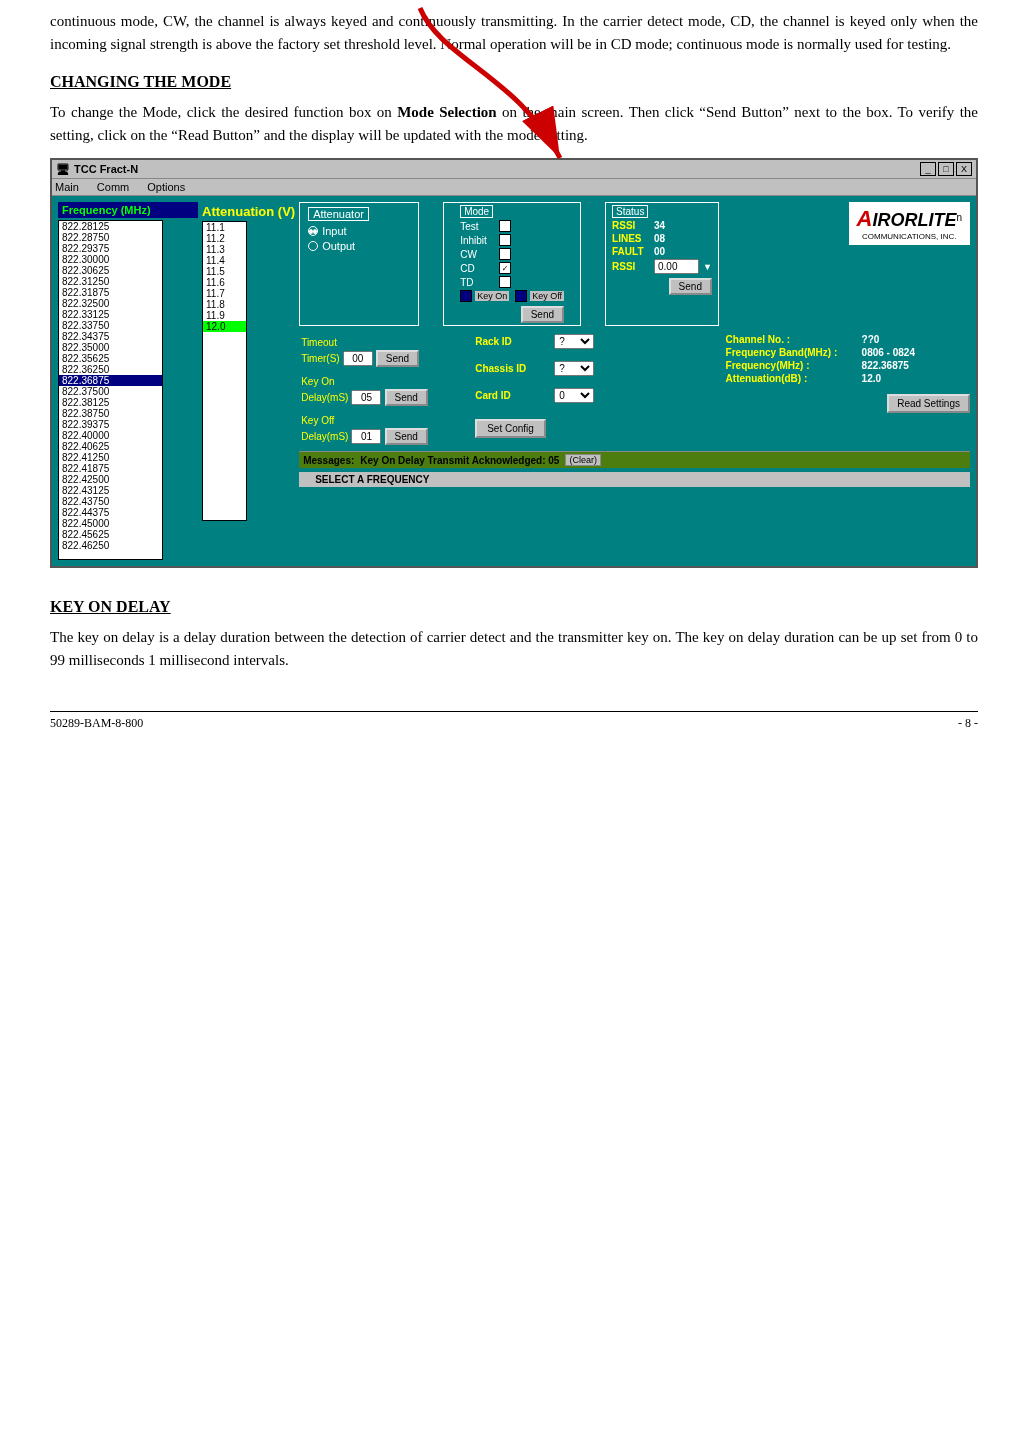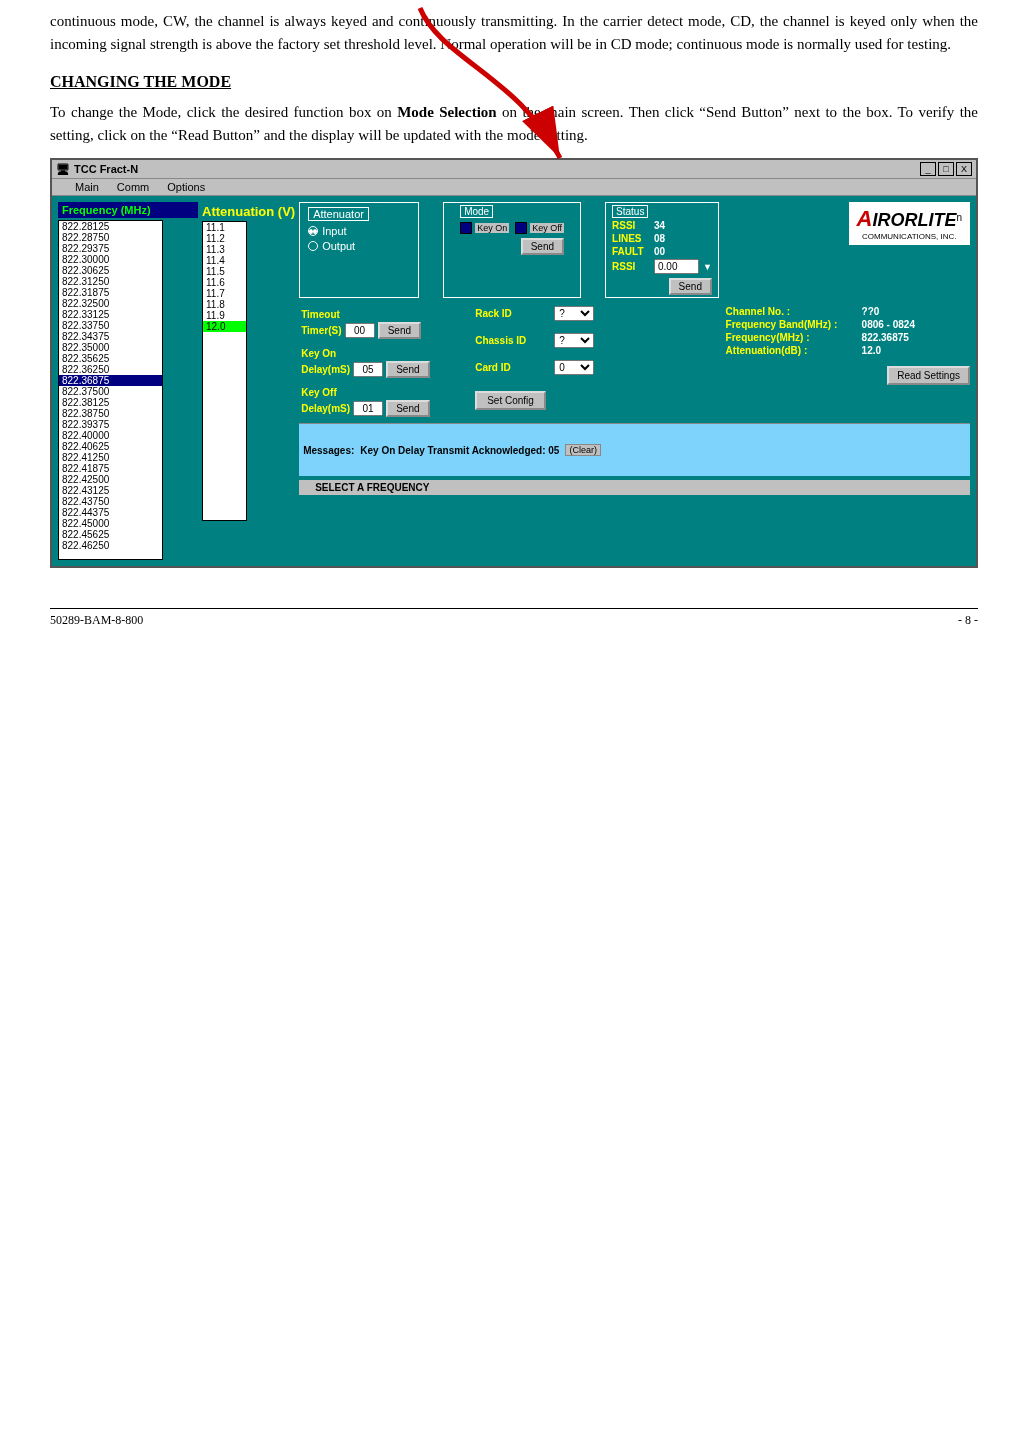--- a/index.html
+++ b/index.html
@@ -60,21 +60,21 @@
       border: 1px solid #000;
       font-size: 9px;
       display: flex;
       align-items: center;
       justify-content: center;
       cursor: pointer;
     }
     .menu-bar {
       background: #c0c0c0;
       border-bottom: 1px solid #888;
-      padding: 1px 20px;
+      padding: 1px 0;
       display: flex;
       gap: 12px;
       font-size: 11px;
     }
     .menu-item {
       cursor: pointer;
       padding: 1px 3px;
     }
     .app-content {
       background: #008080;
@@ -329,21 +329,21 @@
       gap: 4px;
       min-width: 170px;
     }
     .timeout-box {
       background: #008080;
       padding: 2px;
     }
     .config-label {
       color: #ffff00;
       font-size: 10px;
-      font-weight: bold;
+      font-weight: normal;
     }
     .config-input {
       width: 30px;
       font-size: 10px;
       padding: 0 2px;
       text-align: center;
     }
     .key-delay-box {
       background: #008080;
       padding: 2px;
@@ -398,23 +398,23 @@
     .set-config-btn {
       background: #c0c0c0;
       border: 2px outset #ddd;
       padding: 2px 10px;
       font-size: 10px;
       cursor: pointer;
       margin-top: 4px;
     }
     
     .messages-bar {
-      background: #7dd3fc;
+      background: #4d7c0f;
       border-top: 1px solid #888;
-      padding: 20px 4px;
+      padding: 2px 4px;
       font-size: 10px;
       display: flex;
       gap: 6px;
       align-items: center;
     }
     .messages-label {
       font-weight: bold;
       font-size: 10px;
     }
     .messages-text {
@@ -572,20 +572,42 @@
                 <span class="radio-label">Input</span>
               </div>
               <div class="radio-row">
                 <div class="radio-circle"></div>
                 <span class="radio-label">Output</span>
               </div>
             </div>
 
             <div class="mode-box">
               <div class="mode-title">Mode</div>
+              <div id="mode-items">
+                  <div class="mode-row">
+                    <span class="mode-label">Test</span>
+                    <div class="mode-checkbox"></div>
+                  </div>
+                  <div class="mode-row">
+                    <span class="mode-label">Inhibit</span>
+                    <div class="mode-checkbox"></div>
+                  </div>
+                  <div class="mode-row">
+                    <span class="mode-label">CW</span>
+                    <div class="mode-checkbox"></div>
+                  </div>
+                  <div class="mode-row">
+                    <span class="mode-label">CD</span>
+                    <div class="mode-checkbox checked">✓</div>
+                  </div>
+                  <div class="mode-row">
+                    <span class="mode-label">TD</span>
+                    <div class="mode-checkbox"></div>
+                  </div>
+                </div>
               
               <div style="display:flex;gap:6px;margin-top:2px;">
                 <div>
                   <div class="key-row">
                     <div class="key-box"></div>
                     <span class="key-label">Key On</span>
                   </div>
                 </div>
                 <div>
                   <div class="key-row">
@@ -711,18 +733,22 @@
             <span class="messages-label">Messages:</span>
             <span class="messages-text">Key On Delay Transmit Acknowledged: 05</span>
             <span class="clear-btn">(Clear)</span>
           </div>
           <div class="select-freq-bar">SELECT A FREQUENCY</div>
         </div>
       </div>
     </div>
   </div>
 
+  <div class="bottom-section">
+    <p class="section-heading">KEY ON DELAY</p>
+    <p class="body-text">The key on delay is a delay duration between the detection of carrier detect and the transmitter key on. The key on delay duration can be up set from 0 to 99 milliseconds 1 millisecond intervals.</p>
+  </div>
 
   <div class="footer">
     <span>50289-BAM-8-800</span>
     <span>- 8 -</span>
   </div>
 </div>
 
 </body></html>

